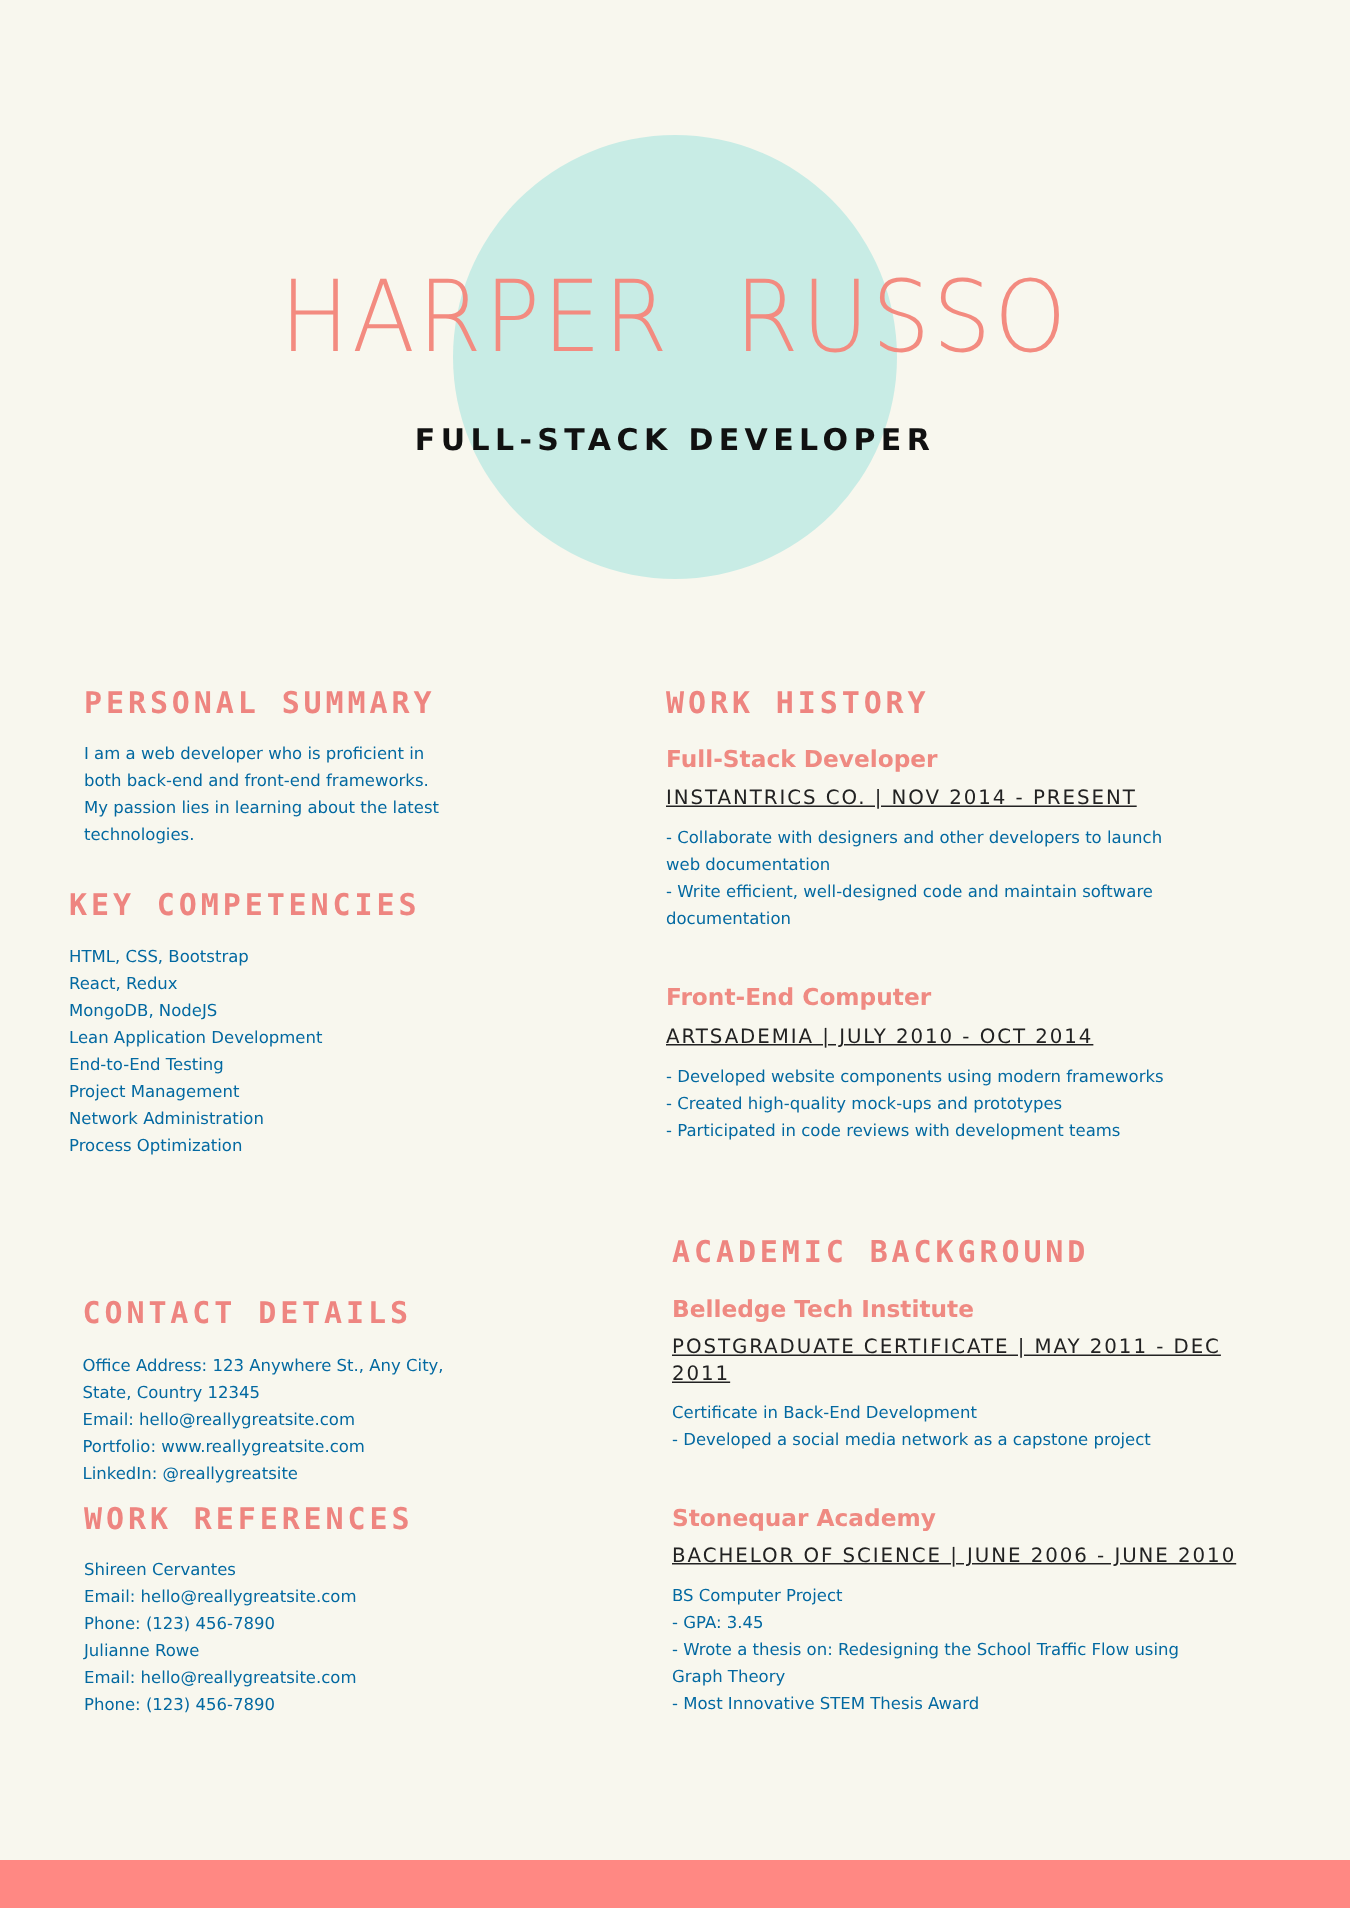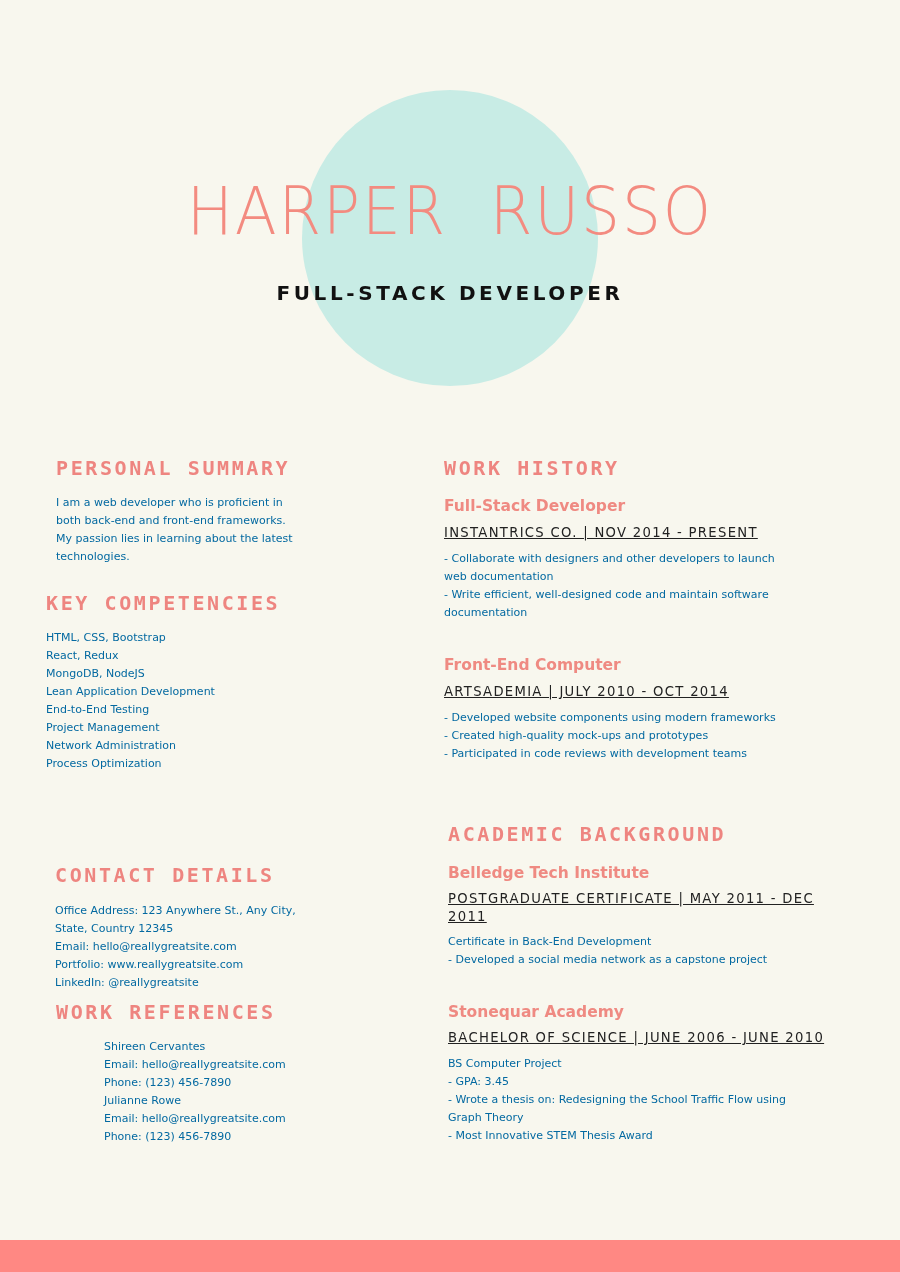--- a/index.html
+++ b/index.html
@@ -90,21 +90,21 @@
     <span class="line">Office Address: 123 Anywhere St., Any City,</span>
     <span class="line">State, Country 12345</span>
     <span class="line">Email: hello@reallygreatsite.com</span>
     <span class="line">Portfolio: www.reallygreatsite.com</span>
     <span class="line">LinkedIn: @reallygreatsite</span>
   </div>
 </div>
 
 <div class="section" style="left:56px; top:1001px; width:330px;">
   <h2 class="heading">WORK REFERENCES</h2>
-  <div class="body-text" style="margin-top:15px;margin-left:48px;">
+  <div class="body-text" style="margin-top:15px;">
     <span class="line">Shireen Cervantes</span>
     <span class="line">Email: hello@reallygreatsite.com</span>
     <span class="line">Phone: (123) 456-7890</span>
     <span class="line">Julianne Rowe</span>
     <span class="line">Email: hello@reallygreatsite.com</span>
     <span class="line">Phone: (123) 456-7890</span>
   </div>
 </div>
 
 <div class="section" style="left:444px; top:457px; width:420px;">

